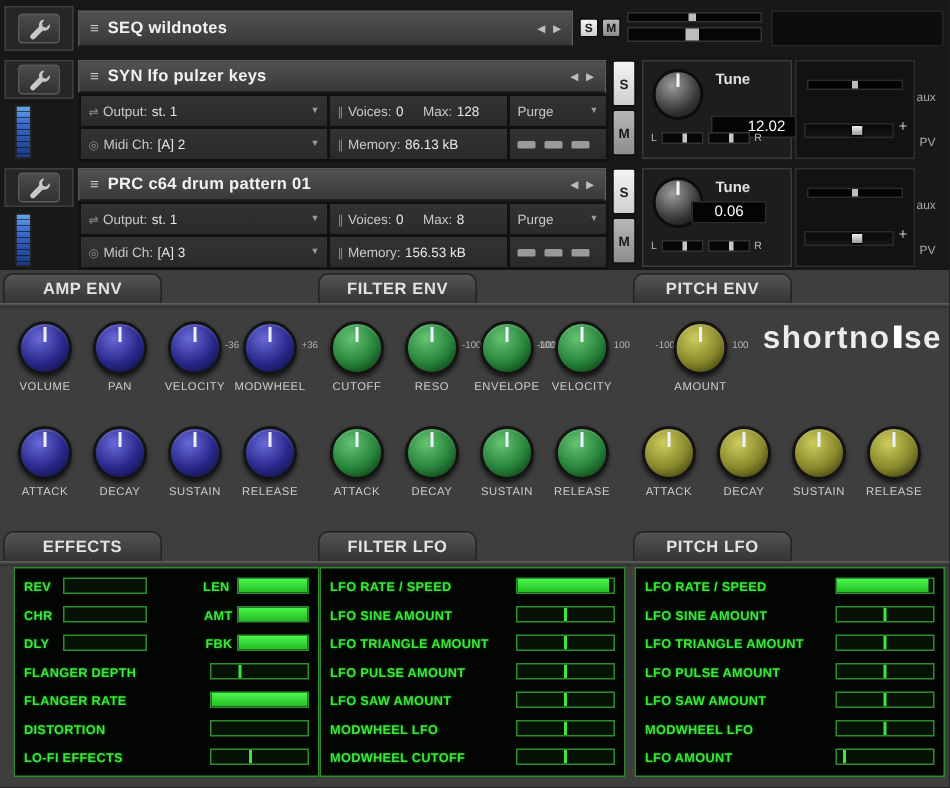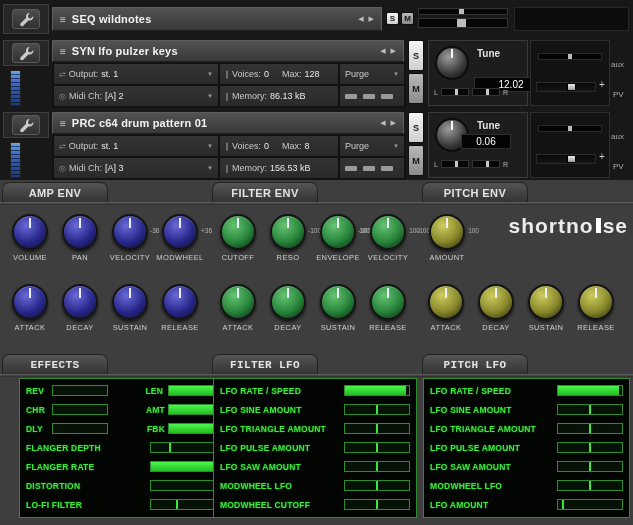--- a/index.html
+++ b/index.html
@@ -72,21 +72,21 @@
   .strack .sh { position:absolute; top:0; width:5px; height:100%; background:#bdbdbd; }
   .strack .sh.big { width:9px; }
   .rblock { position:absolute; background:#0d0d0d; border:1px solid #262626; }
 
   
   .panel { position:absolute; left:0; top:180px; width:633px; height:345px; background:#3e3e3e; }
   .tab { position:absolute; top:2px; height:20px; background:linear-gradient(#545454,#343434);
          border:1px solid #232323; border-bottom:none; border-radius:7px 7px 0 0;
          color:#e3e3e3; font-size:11px; font-weight:bold; letter-spacing:.4px;
          display:flex; align-items:center; justify-content:center; cursor:pointer; }
-  .tab.b { top:174px;font-family:Liberation Mono, monospace; }
+  .tab.b { top:174px; }
   .ridge { position:absolute; left:0; width:633px; height:3px;
            background:linear-gradient(#636363,#282828); }
   .kcell { position:absolute; width:50px; text-align:center; cursor:pointer; }
   .knob { width:36px; height:36px; margin:0 auto; border-radius:50%; position:relative;
           border:2px solid #141414;
           box-shadow:0 2px 3px rgba(0,0,0,.65), inset 0 1px 1px rgba(255,255,255,.18); }
   .knob.blue  { background:radial-gradient(circle at 38% 30%, #6a6ad8, #28288c 55%, #111140 90%); }
   .knob.green { background:radial-gradient(circle at 38% 30%, #66c472, #27843b 55%, #0e3a15 90%); }
   .knob.olive { background:radial-gradient(circle at 38% 30%, #cdcd5e, #88882c 55%, #3b3b0e 90%); }
   .knob .p { position:absolute; left:50%; top:2px; width:2px; height:10px;
@@ -433,21 +433,21 @@
         </div>
       <div class="klabel">SUSTAIN</div>
     </div>
     <div class="kcell" style="left:363px;top:104px">
       <div class="knob green">
           <div class="p"></div>
         </div>
       <div class="klabel">RELEASE</div>
     </div>
 
-    <div class="kcell" style="left:422px;top:34px">
+    <div class="kcell" style="left:442px;top:34px">
       <span class="tick l">-100</span>
       <span class="tick r">100</span>
       <div class="knob olive">
           <div class="p"></div>
         </div>
       <div class="klabel">AMOUNT</div>
     </div>
     <div class="logo">
       <div class="logotext"><span>shortno</span><span class="ibar"></span><span>se</span></div>
     </div>
@@ -473,21 +473,21 @@
       <div class="knob olive">
           <div class="p"></div>
         </div>
       <div class="klabel">RELEASE</div>
     </div>
 
     <div class="tab b" style="left:2px;width:106px">EFFECTS</div>
     <div class="tab b" style="left:212px;width:106px">FILTER LFO</div>
     <div class="tab b" style="left:422px;width:106px">PITCH LFO</div>
 
-    <div class="lcd" style="left:19px;width:204px">
+    <div class="lcd" style="left:9px;width:204px">
       <div class="lrow">
         <span class="llabel lw">REV</span>
         <div class="bar w56">
             <div class="fill" style="width: 0%;"></div>
           </div>
         <span class="llabel lw mla" style="text-align:right;padding-right:5px">LEN</span>
         <div class="bar w48">
             <div class="fill" style="width: 100%;"></div>
           </div>
       </div>
@@ -523,21 +523,21 @@
             <div class="fill" style="width: 100%;"></div>
           </div>
       </div>
       <div class="lrow">
         <span class="llabel">DISTORTION</span>
         <div class="bar w66 mla">
             <div class="fill" style="width: 0%;"></div>
           </div>
       </div>
       <div class="lrow">
-        <span class="llabel">LO-FI FILTER</span>
+        <span class="llabel">LO-FI EFFECTS</span>
         <div class="bar w66 mla">
             <div class="mk" style="left: 40%;"></div>
           </div>
       </div>
     </div>
 
     <div class="lcd" style="left:213px;width:204px">
       <div class="lrow">
         <span class="llabel">LFO RATE / SPEED</span>
         <div class="bar w66 mla">

